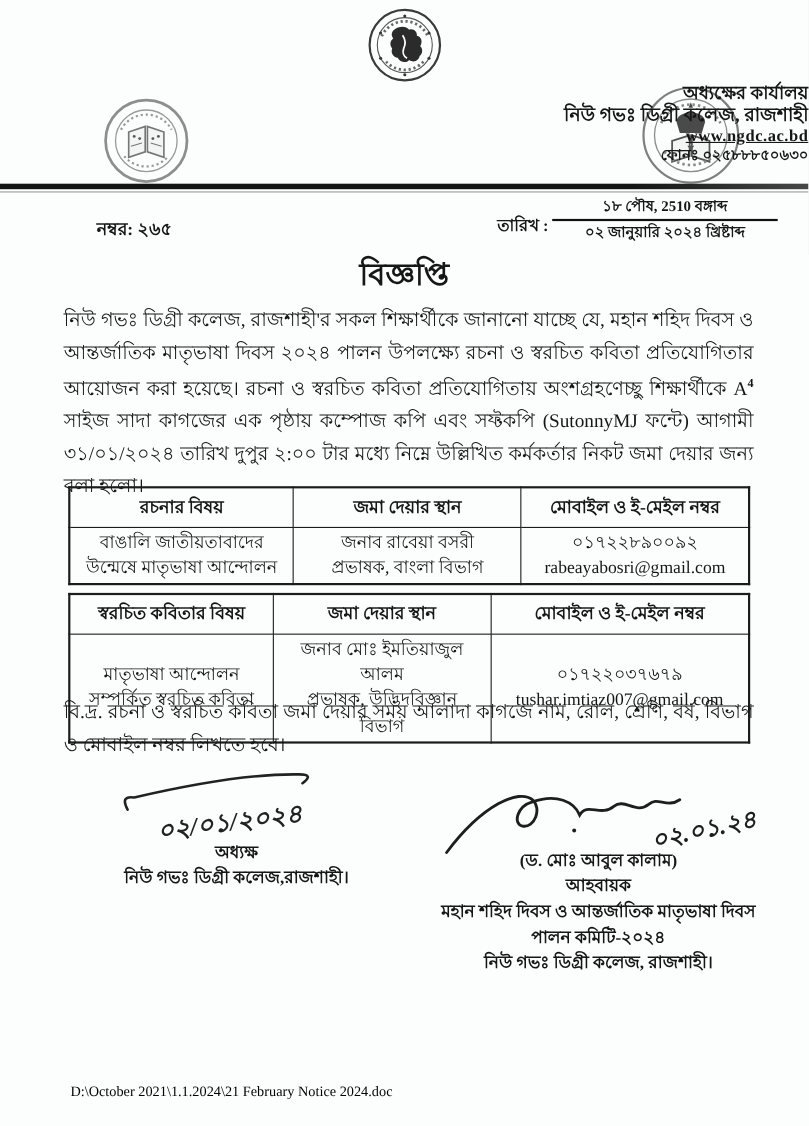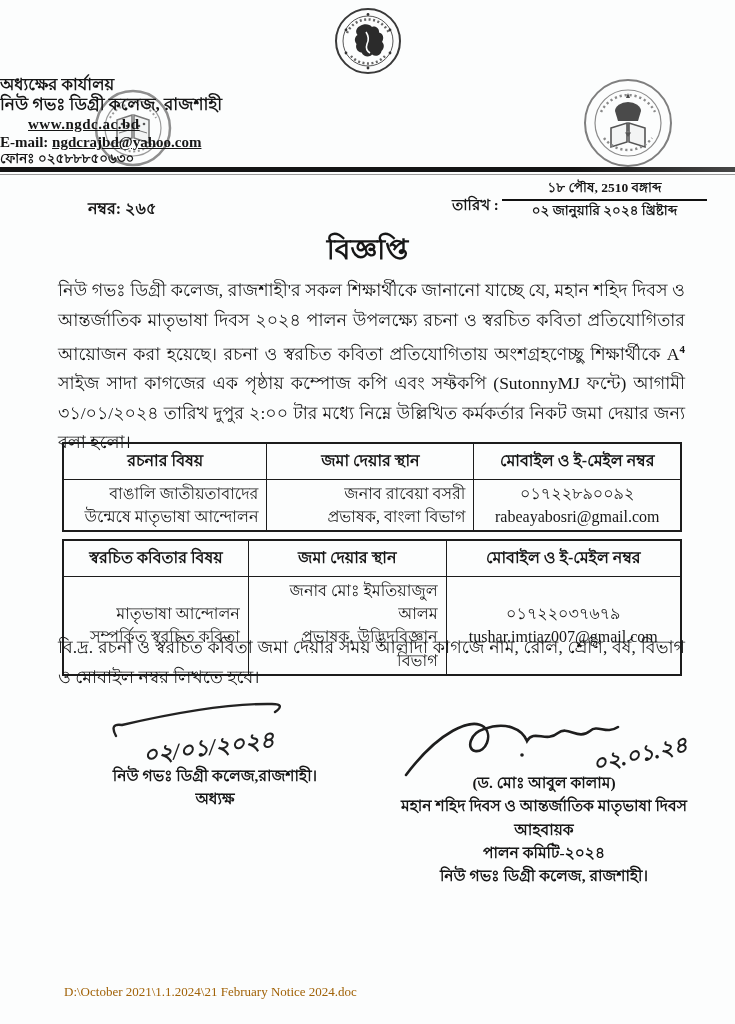--- a/index.html
+++ b/index.html
@@ -15,21 +15,21 @@
     background:#fcfdfd;
     overflow:hidden;
   }
   
   .center-seal{position:absolute;top:6px;left:50%;transform:translateX(-50%);}
   .side-seal{position:absolute;}
   .seal-left{left:93px;top:88px;}
   .seal-right{left:581px;top:76px;}
   .letterhead{
     position:absolute;top:75px;left:0;width:100%;
-    text-align:left;line-height:1.2;
+    text-align:right;line-height:1.2;
   }
   .lh-office{font-weight:bold;font-size:16.5px;}
   .lh-college{font-weight:bold;font-size:17px;}
   .lh-web{font-weight:bold;font-size:15px;text-decoration:underline;letter-spacing:.5px;margin-left:28px;}
   .lh-email{font-size:15px;font-weight:bold;}
   .lh-email .mail-link{text-decoration:underline;}
   .lh-phone{font-weight:bold;font-size:13.5px;}
   .rule-thick{position:absolute;top:167px;left:0;width:735px;height:5px;
     background:linear-gradient(to right,#141414 0 78%,#474747 100%);}
   .rule-thin{position:absolute;top:174px;left:0;width:735px;height:1px;background:#9a9a9a;}
@@ -49,31 +49,31 @@
   .note-para{position:absolute;left:58px;top:633px;width:627px;
     font-size:17.5px;line-height:29.5px;text-align:justify;}
   
   table.grid{position:absolute;left:62px;border-collapse:collapse;width:620px;
     font-size:16px;}
   table.t1{top:442px;}
   table.t2{top:539px;}
   table.grid th,table.grid td{border:1.6px solid #1c1c1c;padding:2px 8px;vertical-align:middle;}
   table.grid{border:2px solid #1c1c1c;padding-left:12px;}
   table.grid th{font-weight:bold;font-size:16px;padding:4px 6px;text-align:center;}
-  td.l{text-align:right;line-height:1.45;}
+  td.l{text-align:center;line-height:1.45;}
   td.c{text-align:center;line-height:1.45;}
   
   .sig{position:absolute;text-align:center;font-weight:bold;}
   .sig-left{left:80px;top:702px;width:270px;}
   .sig-right{left:390px;top:703px;width:308px;}
   .sig .line{display:block;font-size:15.5px;line-height:1.5;}
   .sig svg{display:block;margin:0 auto;}
   .sig-right .name{margin-top:-16px;}
   
-  .doc-path{position:absolute;left:64px;top:984px;font-size:13px;color:#a16207;
+  .doc-path{position:absolute;left:64px;top:984px;font-size:13px;color:#000000;
     font-family:"Liberation Serif","DejaVu Serif",serif;text-align:center;}
   .bn{font-family:"Liberation Serif","DejaVu Serif",serif;}
 </style>
 </head>
 <body>
 
 <div class="page bn">
 
   <svg class="center-seal" width="70" height="70" viewBox="0 0 70 70">
     <circle cx="35" cy="35" r="32" fill="none" stroke="#3a3a3a" stroke-width="2"></circle>
@@ -117,21 +117,20 @@
     <path d="M45 22 l2 -5 l2 5 Z" fill="#4a4a4a"></path>
     <path d="M47 47 l0 8 m-2 2 l2 3 l2 -3 Z" stroke="#555" stroke-width="1.2" fill="#555"></path>
     <path d="M20 36 a30 30 0 0 1 54 0" fill="none" stroke="#8a8a8a" stroke-width="2.4" stroke-dasharray="2.2 2.8"></path>
     <path d="M23 62 a30 30 0 0 0 48 0" fill="none" stroke="#8a8a8a" stroke-width="2.4" stroke-dasharray="2.2 2.8"></path>
   </svg>
 
   <div class="letterhead">
     <div class="lh-office">অধ্যক্ষের কার্যালয়</div>
     <div class="lh-college">নিউ গভঃ ডিগ্রী কলেজ, রাজশাহী</div>
     <div class="lh-web">www.ngdc.ac.bd</div>
-    <div class="lh-email"><span>E-mail: </span><span class="mail-link">ngdcrajbd@yahoo.com</span></div>
     <div class="lh-phone">ফোনঃ ০২৫৮৮৮৫০৬৩০</div>
   </div>
 
   <div class="rule-thick"></div>
   <div class="rule-thin"></div>
 
   <div class="memo-no">নম্বর: ২৬৫</div>
   <div class="date-label">তারিখ :</div>
   <div class="date-stack">
     <span class="d1">১৮ পৌষ, 2510 বঙ্গাব্দ</span>
@@ -200,34 +199,34 @@
   </tbody>
     </table>
 
   <div class="note-para">বি.দ্র. রচনা ও স্বরচিত কবিতা জমা দেয়ার সময় আলাদা কাগজে নাম, রোল, শ্রেণি, বর্ষ, বিভাগ ও মোবাইল নম্বর লিখতে হবে।</div>
 
   <div class="sig sig-left">
     <svg width="235" height="62" viewBox="0 0 235 62">
       <path d="M18 34 q-7 -13 6 -11 q95 -22 150 -21 q14 0 3 8" fill="none" stroke="#222" stroke-width="2.4" stroke-linecap="round"></path>
       <text x="45" y="52" transform="rotate(-7 120 48)" font-size="23" font-weight="bold" font-style="italic" fill="#222">০২/০১/২০২৪</text>
     </svg>
+    <span class="line">অধ্যক্ষ</span>
     <span class="line">নিউ গভঃ ডিগ্রী কলেজ,রাজশাহী।</span>
-    <span class="line">অধ্যক্ষ</span>
   </div>
 
   <div class="sig sig-right">
     <svg width="300" height="84" viewBox="0 0 300 84">
       <path d="M12 72 C45 28 78 14 90 24 C99 32 92 50 81 48 C72 46 76 30 90 26
                C112 18 128 26 133 38 C140 26 152 40 164 30 C174 22 184 38 196 28
                C204 21 212 32 224 24" fill="none" stroke="#1e1e1e" stroke-width="2.6" stroke-linecap="round"></path>
       <circle cx="128" cy="52" r="1.8" fill="#1e1e1e"></circle>
       <text x="198" y="62" transform="rotate(-12 230 55)" font-size="22" font-weight="bold" font-style="italic" fill="#1e1e1e">০২.০১.২৪</text>
     </svg>
     <span class="line name">(ড. মোঃ আবুল কালাম)</span>
+    <span class="line">আহবায়ক</span>
     <span class="line">মহান শহিদ দিবস ও আন্তর্জাতিক মাতৃভাষা দিবস</span>
-    <span class="line">আহবায়ক</span>
     <span class="line">পালন কমিটি-২০২৪</span>
     <span class="line">নিউ গভঃ ডিগ্রী কলেজ, রাজশাহী।</span>
   </div>
 
   <div class="doc-path">D:\October 2021\1.1.2024\21 February Notice  2024.doc</div>
 
 </div>
 
 </body></html>

